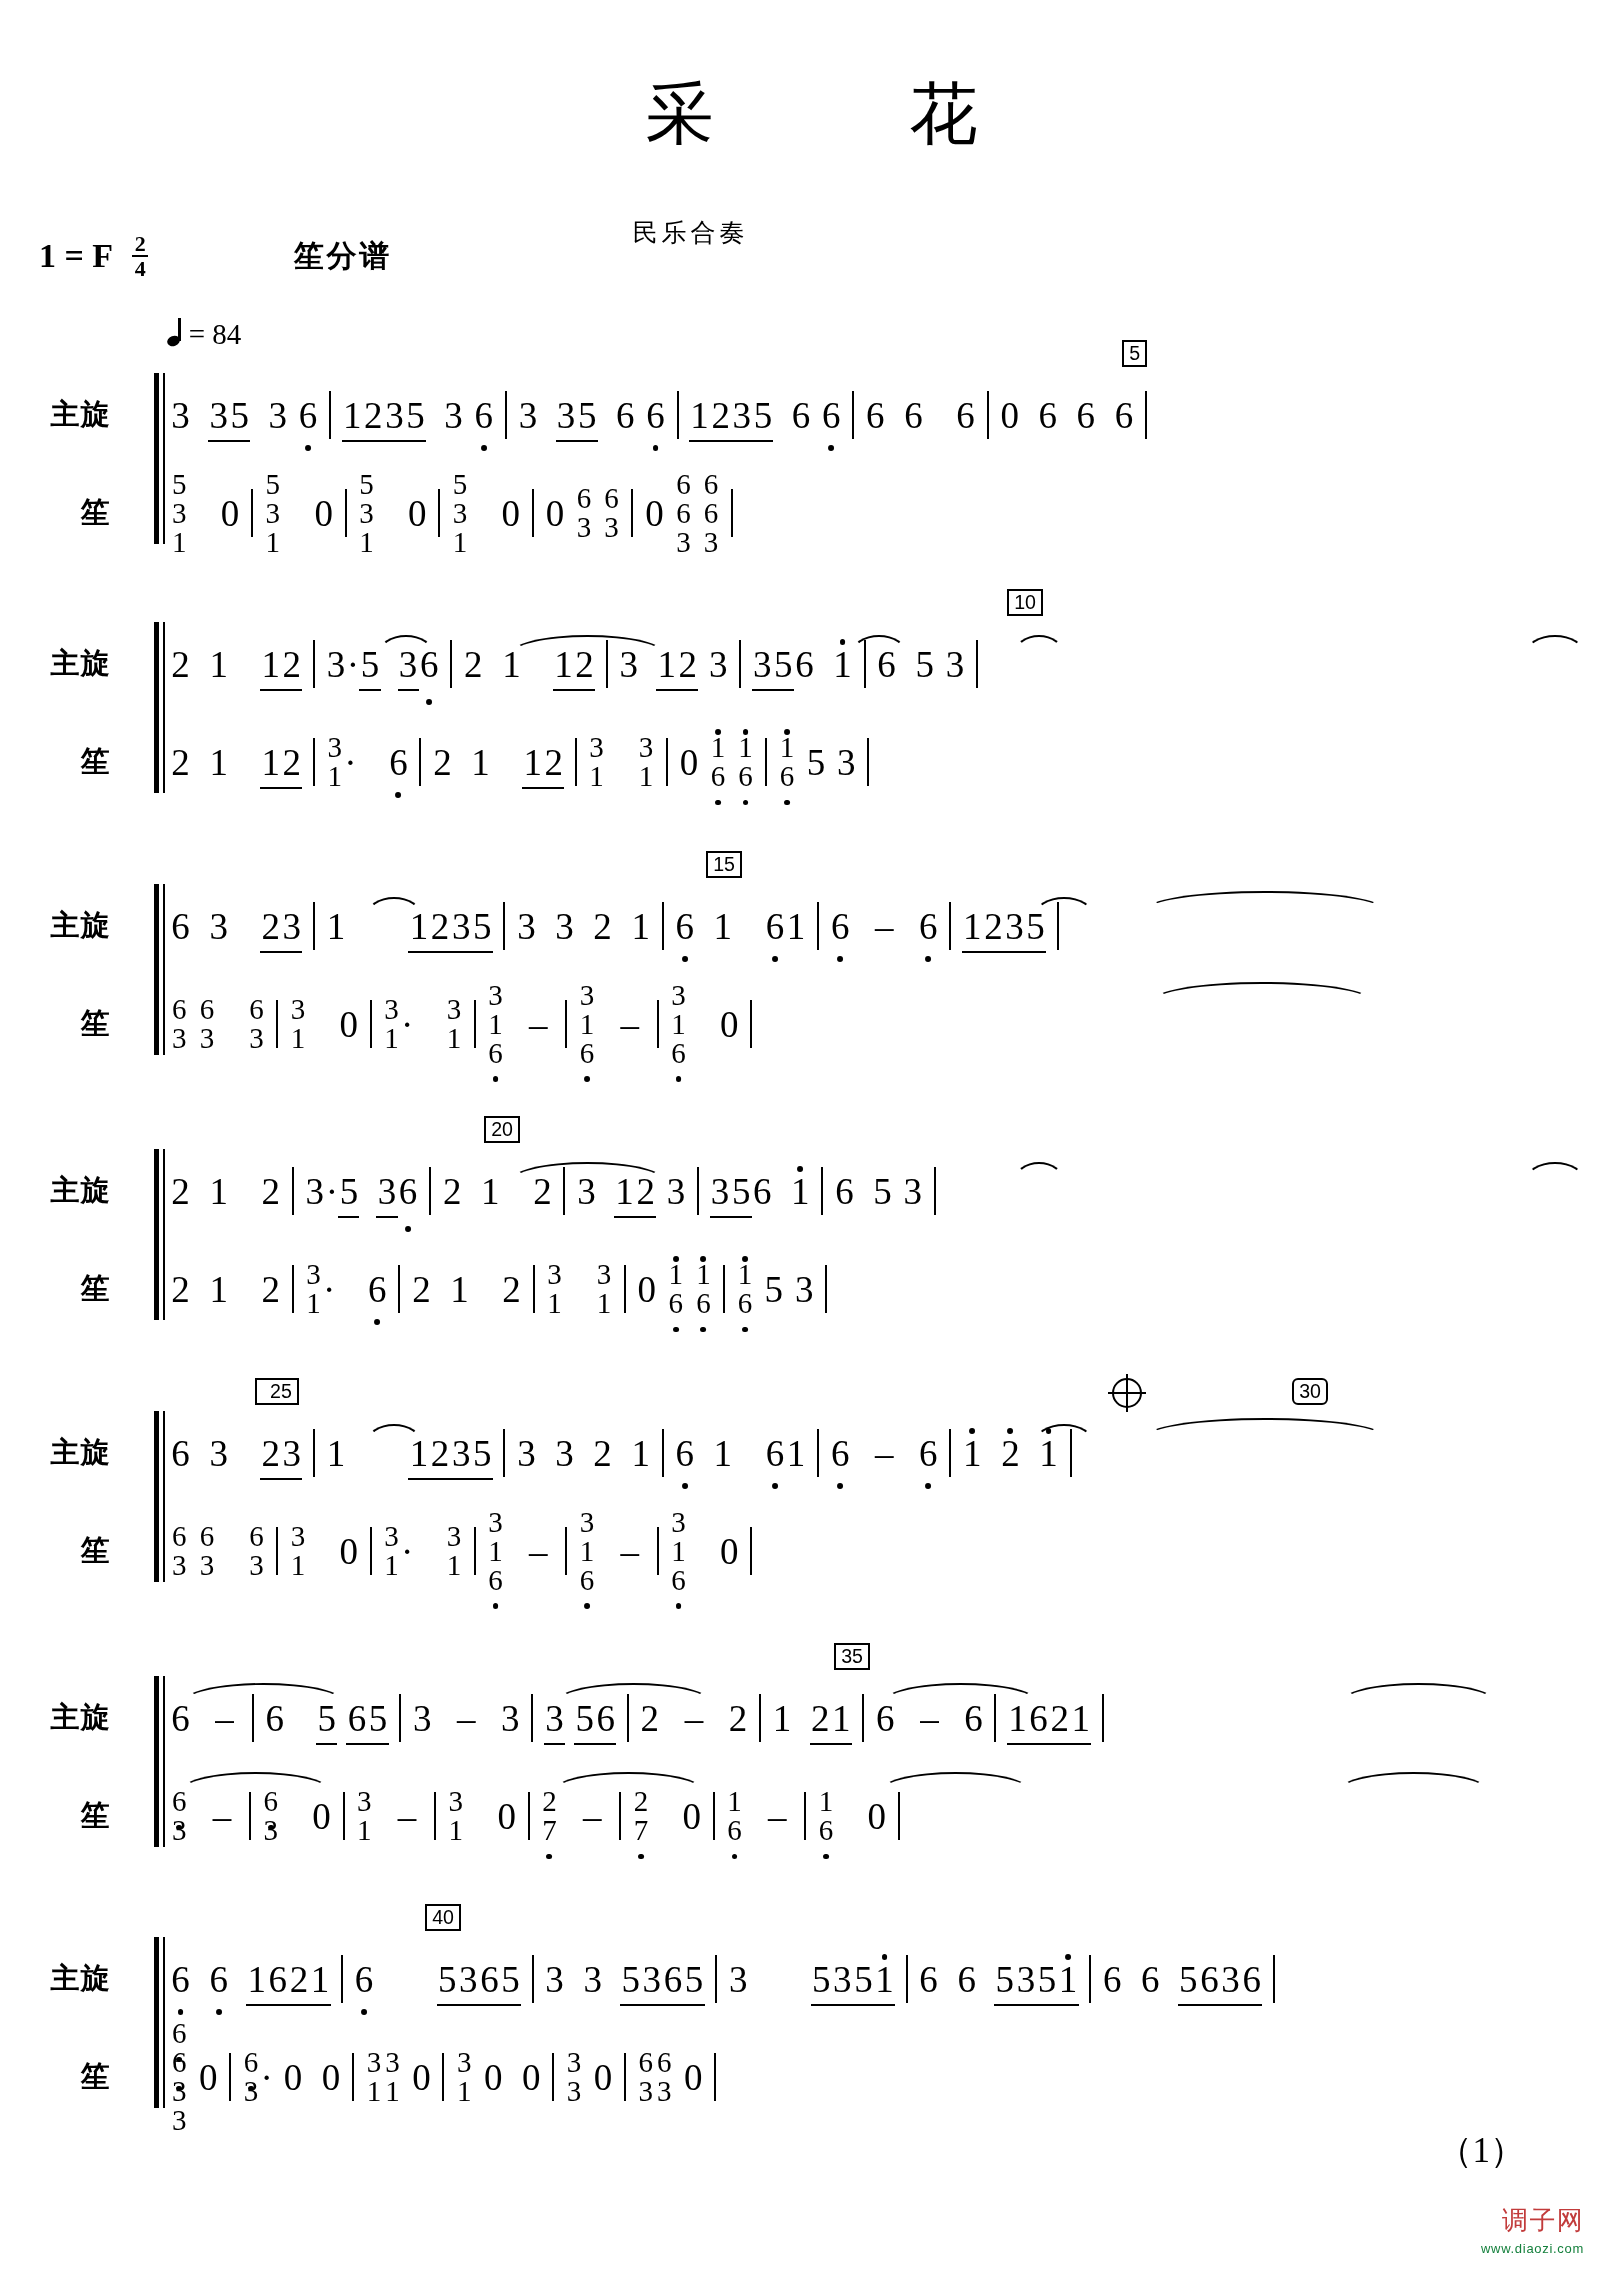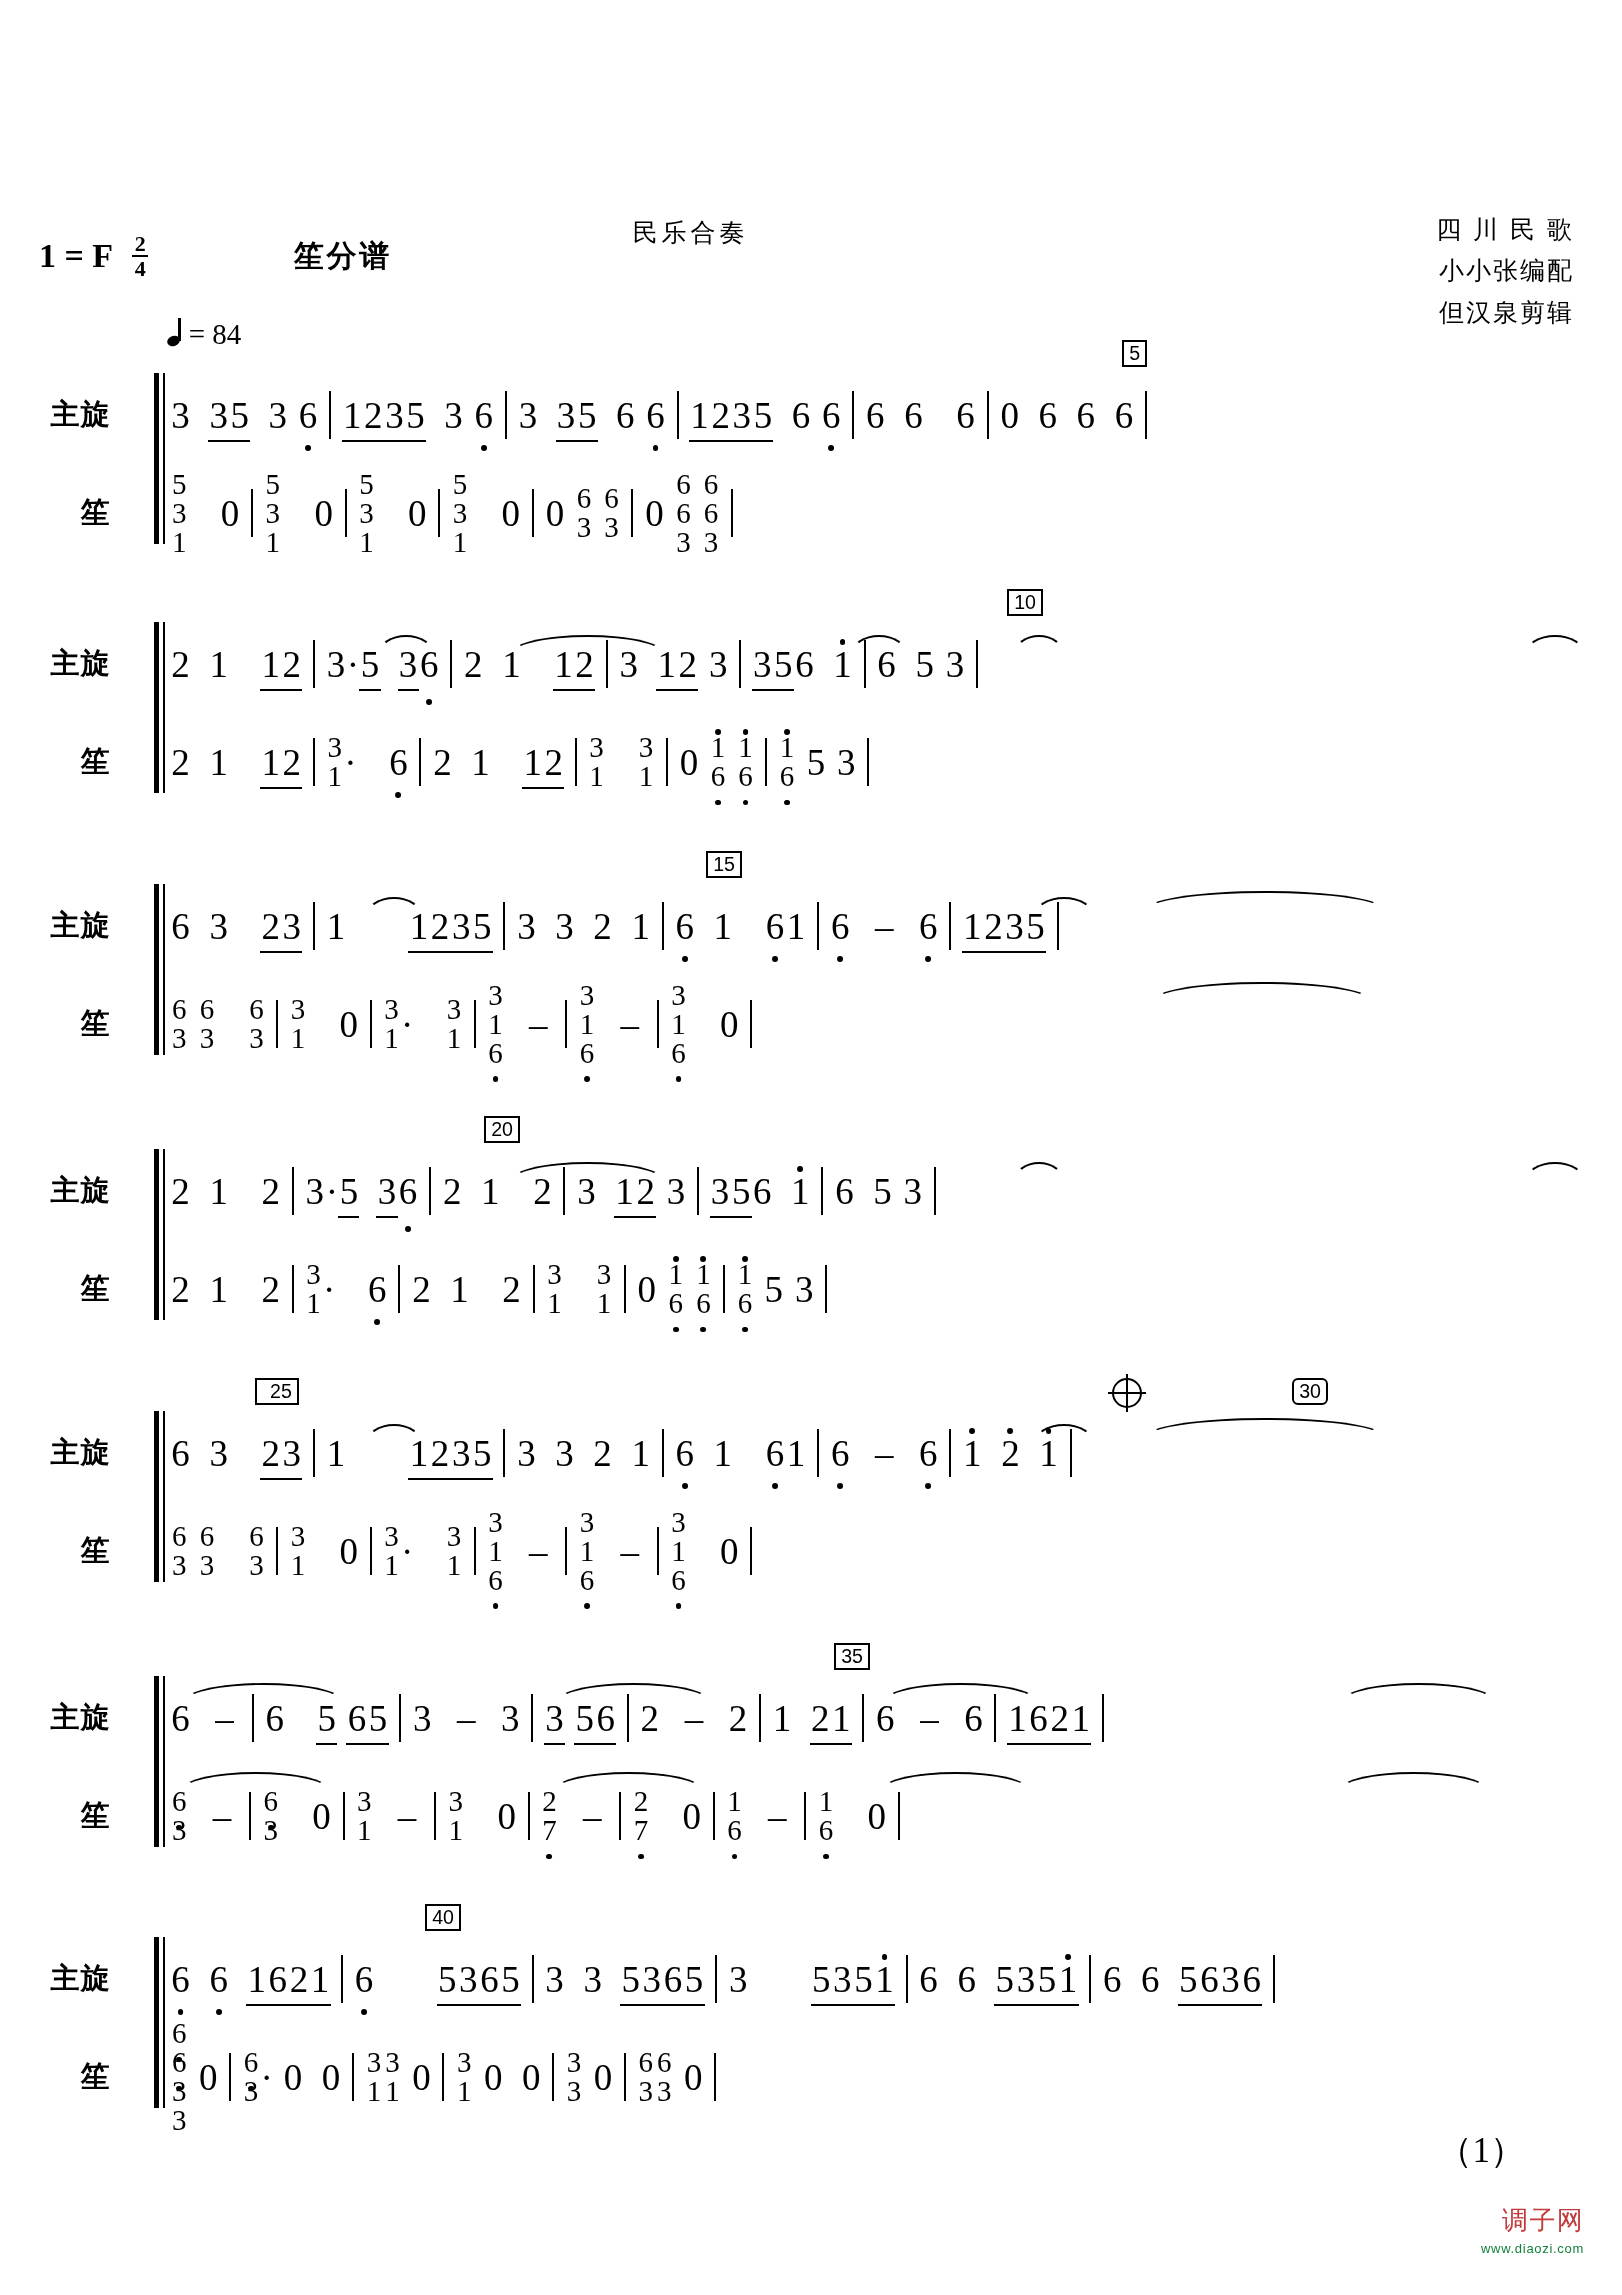--- a/index.html
+++ b/index.html
@@ -305,37 +305,33 @@
     color: #c23b3b;
   }
   .watermark .wm-main { font-size: 26px; letter-spacing: 1.3px; }
   .watermark .wm-sub { font-size: 13px; color: #15803d; letter-spacing: 0.7px; margin-top: 2.6px; }
 </style>
 </head>
 <body>
 
 <div class="page">
 
+  <div class="title">采花</div>
   <div class="subtitle">民乐合奏</div>
 
   <div class="key-sig">
     <span>1 = F</span>
     <span class="frac">
       <span class="num">2</span>
       <span class="den">4</span>
     </span>
   </div>
 
   <div class="part-label">笙分谱</div>
 
-  <div class="credits">
-    <div>四 川  民 歌</div>
-    <div>小小张编配</div>
-    <div>但汉泉剪辑</div>
-  </div>
 
   <div class="tempo">
     <span class="note"></span>
     <span>= 84</span>
   </div>
 
   <div class="system" style="top:366px;">
     <div class="mnum" style="left:1083px; top:-26px;">5</div>
     <div class="sysbar" style="top:6.5px; height:171px;"></div>
 

